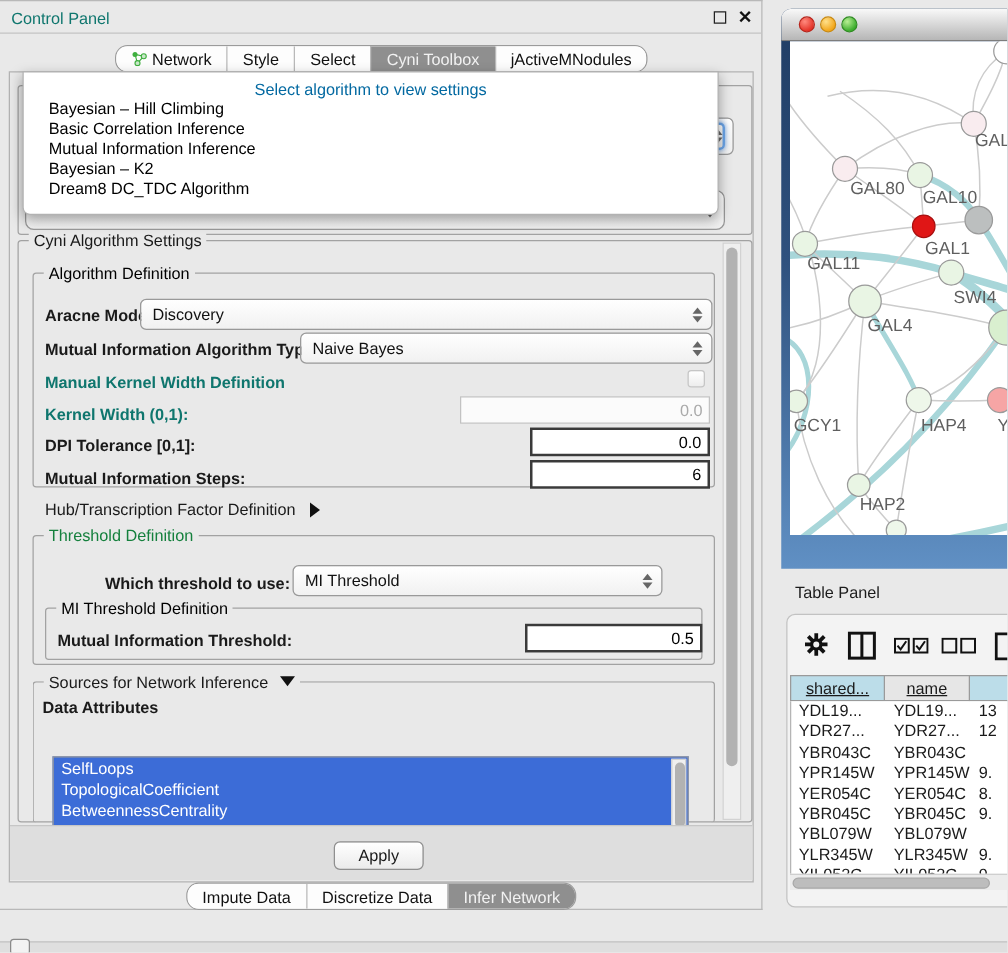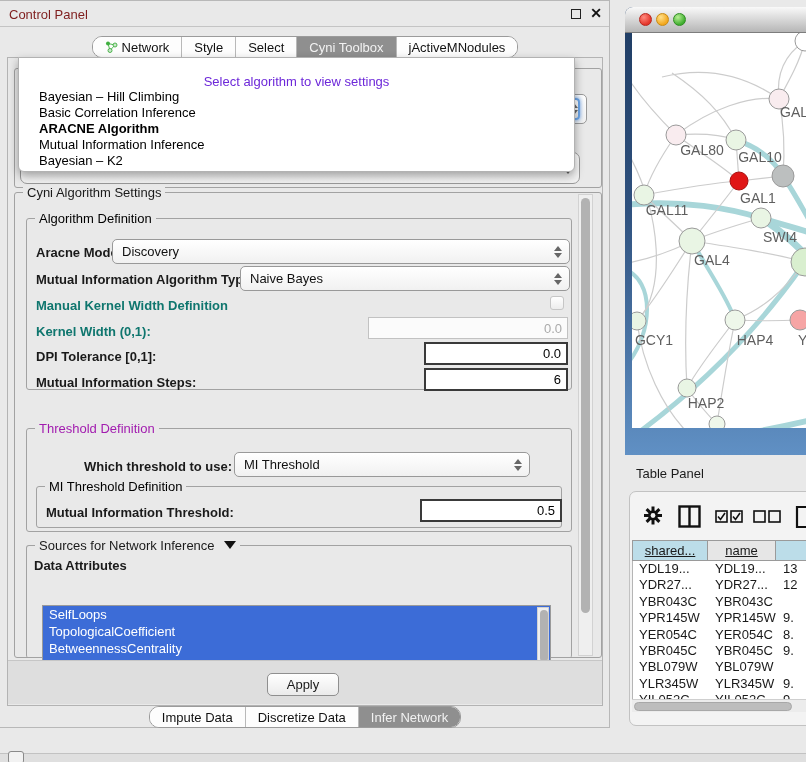--- a/index.html
+++ b/index.html
@@ -7,58 +7,58 @@
   #page {
     position:relative; width:806px; height:762px; overflow:hidden;
     background:#e9e9e9; font-family:"Liberation Sans", sans-serif; font-size:13px; color:#1a1a1a;
   }
   .abs { position:absolute; }
 
   
   .cp { left:0; top:3; width:610px; height:728px; background:#e9e9e9;
         border:1px solid #b8b8b8; border-left:none; }
   .cp-titlebar { left:0; top:3; width:610px; height:27px; border-bottom:1px solid #c4c4c4; }
-  .cp-title { position:absolute; left:10px; top:7px; font-size:13px; color:#7f1d1d; }
+  .cp-title { position:absolute; left:10px; top:7px; font-size:13px; color:#0f766e; }
   .float-btn { position:absolute; right:28px; top:9px; width:10px; height:10px;
                border:1.6px solid #222; background:transparent; }
   .close-btn { position:absolute; right:7px; top:5px; font-size:14px; font-weight:bold; color:#111; }
 
   
   .tabbar { display:flex; justify-content:center; left:0; width:610px; }
   .tabbar-inner { display:inline-flex; border:1px solid #9b9b9b; border-radius:10px; overflow:hidden; background:#fdfdfd; height:22px; }
   .seg { display:flex; align-items:center; gap:4px; padding:0 12px; font-size:13px; color:#111;
          background:#fdfdfd; border-left:1px solid #b9b9b9; white-space:nowrap; }
   .seg:first-child { border-left:none; }
   .seg.sel { background:#8f8f8f; color:#f2f2f2; }
   .tabicon { display:inline-flex; }
 
   
   .gb { border:1px solid #a2a2a2; border-radius:3px; }
   .gb-legend { position:absolute; top:-8px; left:8px; background:#e9e9e9; padding:0 4px; font-size:13px; white-space:nowrap; }
   .legend-blue { color:#000000; }
-  .legend-green { color:#a21caf; }
+  .legend-green { color:#15803d; }
 
   
   .combo { border:1px solid #999; border-radius:5px; background:linear-gradient(#ffffff,#f1f1f1); }
   .combo-text { position:absolute; left:9px; top:4px; font-size:13px; color:#111; }
   .combo-text.dim { color:#9a9a9a; }
   .spin { position:absolute; right:6px; top:50%; transform:translateY(-50%); width:9px; height:12px; }
   .spin i { position:absolute; left:0; width:0; height:0; border-left:4.5px solid transparent; border-right:4.5px solid transparent; }
   .spin .up { top:0; border-bottom:5px solid #666; }
   .spin .dn { bottom:0; border-top:5px solid #666; }
   .spin.focus { width:14px; height:22px; border:2px solid #6aa4e8; border-radius:4px;
                 background:linear-gradient(#fff,#e8e8e8); box-shadow:0 0 4px rgba(70,140,230,.8); }
   .spin.focus i { left:2px; }
   .spin.focus .up { top:3px; } .spin.focus .dn { bottom:3px; }
 
   
   .popup { left:18px; top:57px; width:557px; height:115px; background:#fff;
            border:1px solid #b2b2b2; border-radius:0 0 6px 6px;
            box-shadow:0 4px 10px rgba(0,0,0,.35); z-index:30; overflow:hidden; }
-  .popup-prompt { text-align:center; color:#6d28d9; font-size:13px; height:15px; line-height:15px; margin-top:16px; }
+  .popup-prompt { text-align:center; color:#0369a1; font-size:13px; height:15px; line-height:15px; margin-top:6px; }
   .popup-item { font-size:13px; color:#000; padding-left:20px; height:16px; line-height:16px; }
   .popup-item.bold { font-weight:bold; }
 
   .lbl { position:absolute; font-size:13px; font-weight:bold; color:#1a1a1a; white-space:nowrap; }
   .lbl.dis { color:#0f766e; }
   .field { position:absolute; font-size:13px; text-align:right; padding-right:5px; background:#fff; }
   .field.strong { border:2px solid #3a3a3a; color:#000; }
   .field.dis { border:1px solid #c2c2c2; background:#fbfbfb; color:#aaa; }
   .checkbox { position:absolute; width:14px; height:14px; border:1px solid #c6c6c6; border-radius:3px;
               background:linear-gradient(#fff,#ededed); }
@@ -169,21 +169,20 @@
         <i class="up"></i>
         <i class="dn"></i>
       </span>
   </div>
 
   <div class="abs popup">
     <div class="popup-prompt">Select algorithm to view settings</div>
     <div id="algo-items">
         <div class="popup-item">Bayesian – Hill Climbing</div>
         <div class="popup-item">Basic Correlation Inference</div>
-        <div class="popup-item bold">ARACNE Algorithm</div>
         <div class="popup-item">Mutual Information Inference</div>
         <div class="popup-item">Bayesian – K2</div>
         <div class="popup-item">Dream8 DC_TDC Algorithm</div>
       </div>
   </div>
 
   <div class="abs gb" style="left:14px;top:192px;width:588px;height:466px;">
     <span class="gb-legend">Cyni Algorithm Settings</span>
   </div>
   <div class="abs vscroll" style="left:578px;top:194px;width:15px;height:462px;">
@@ -211,20 +210,24 @@
   </div>
   <span class="lbl dis" style="left:36px;top:298px;">Manual Kernel Width Definition</span>
   <span class="checkbox" style="left:550px;top:296px;"></span>
   <span class="lbl dis" style="left:36px;top:324px;">Kernel Width (0,1):</span>
   <input class="field dis" style="left: 368px; top: 317px; width: 200px; height: 22px;" readonly="" value="0.0">
   <span class="lbl" style="left:36px;top:349px;">DPI Tolerance [0,1]:</span>
   <input class="field strong" style="left: 424px; top: 342px; width: 144px; height: 23px;" readonly="" value="0.0">
   <span class="lbl" style="left:36px;top:375px;">Mutual Information Steps:</span>
   <input class="field strong" style="left: 424px; top: 368px; width: 144px; height: 23px;" readonly="" value="6">
 
+  <div class="abs" style="left:36px;top:400px;font-size:13px;">
+    <span>Hub/Transcription Factor Definition</span>
+    <span class="tri-right"></span>
+  </div>
 
   <div class="abs gb" style="left:26px;top:428px;width:546px;height:104px;">
     <span class="gb-legend legend-green">Threshold Definition</span>
   </div>
   <span class="lbl" style="left:84px;top:459px;">Which threshold to use:</span>
   <div class="abs combo" style="left:234px;top:452px;width:296px;height:25px;">
     <span class="combo-text">MI Threshold</span>
     <span class="spin">
         <i class="up"></i>
         <i class="dn"></i>

